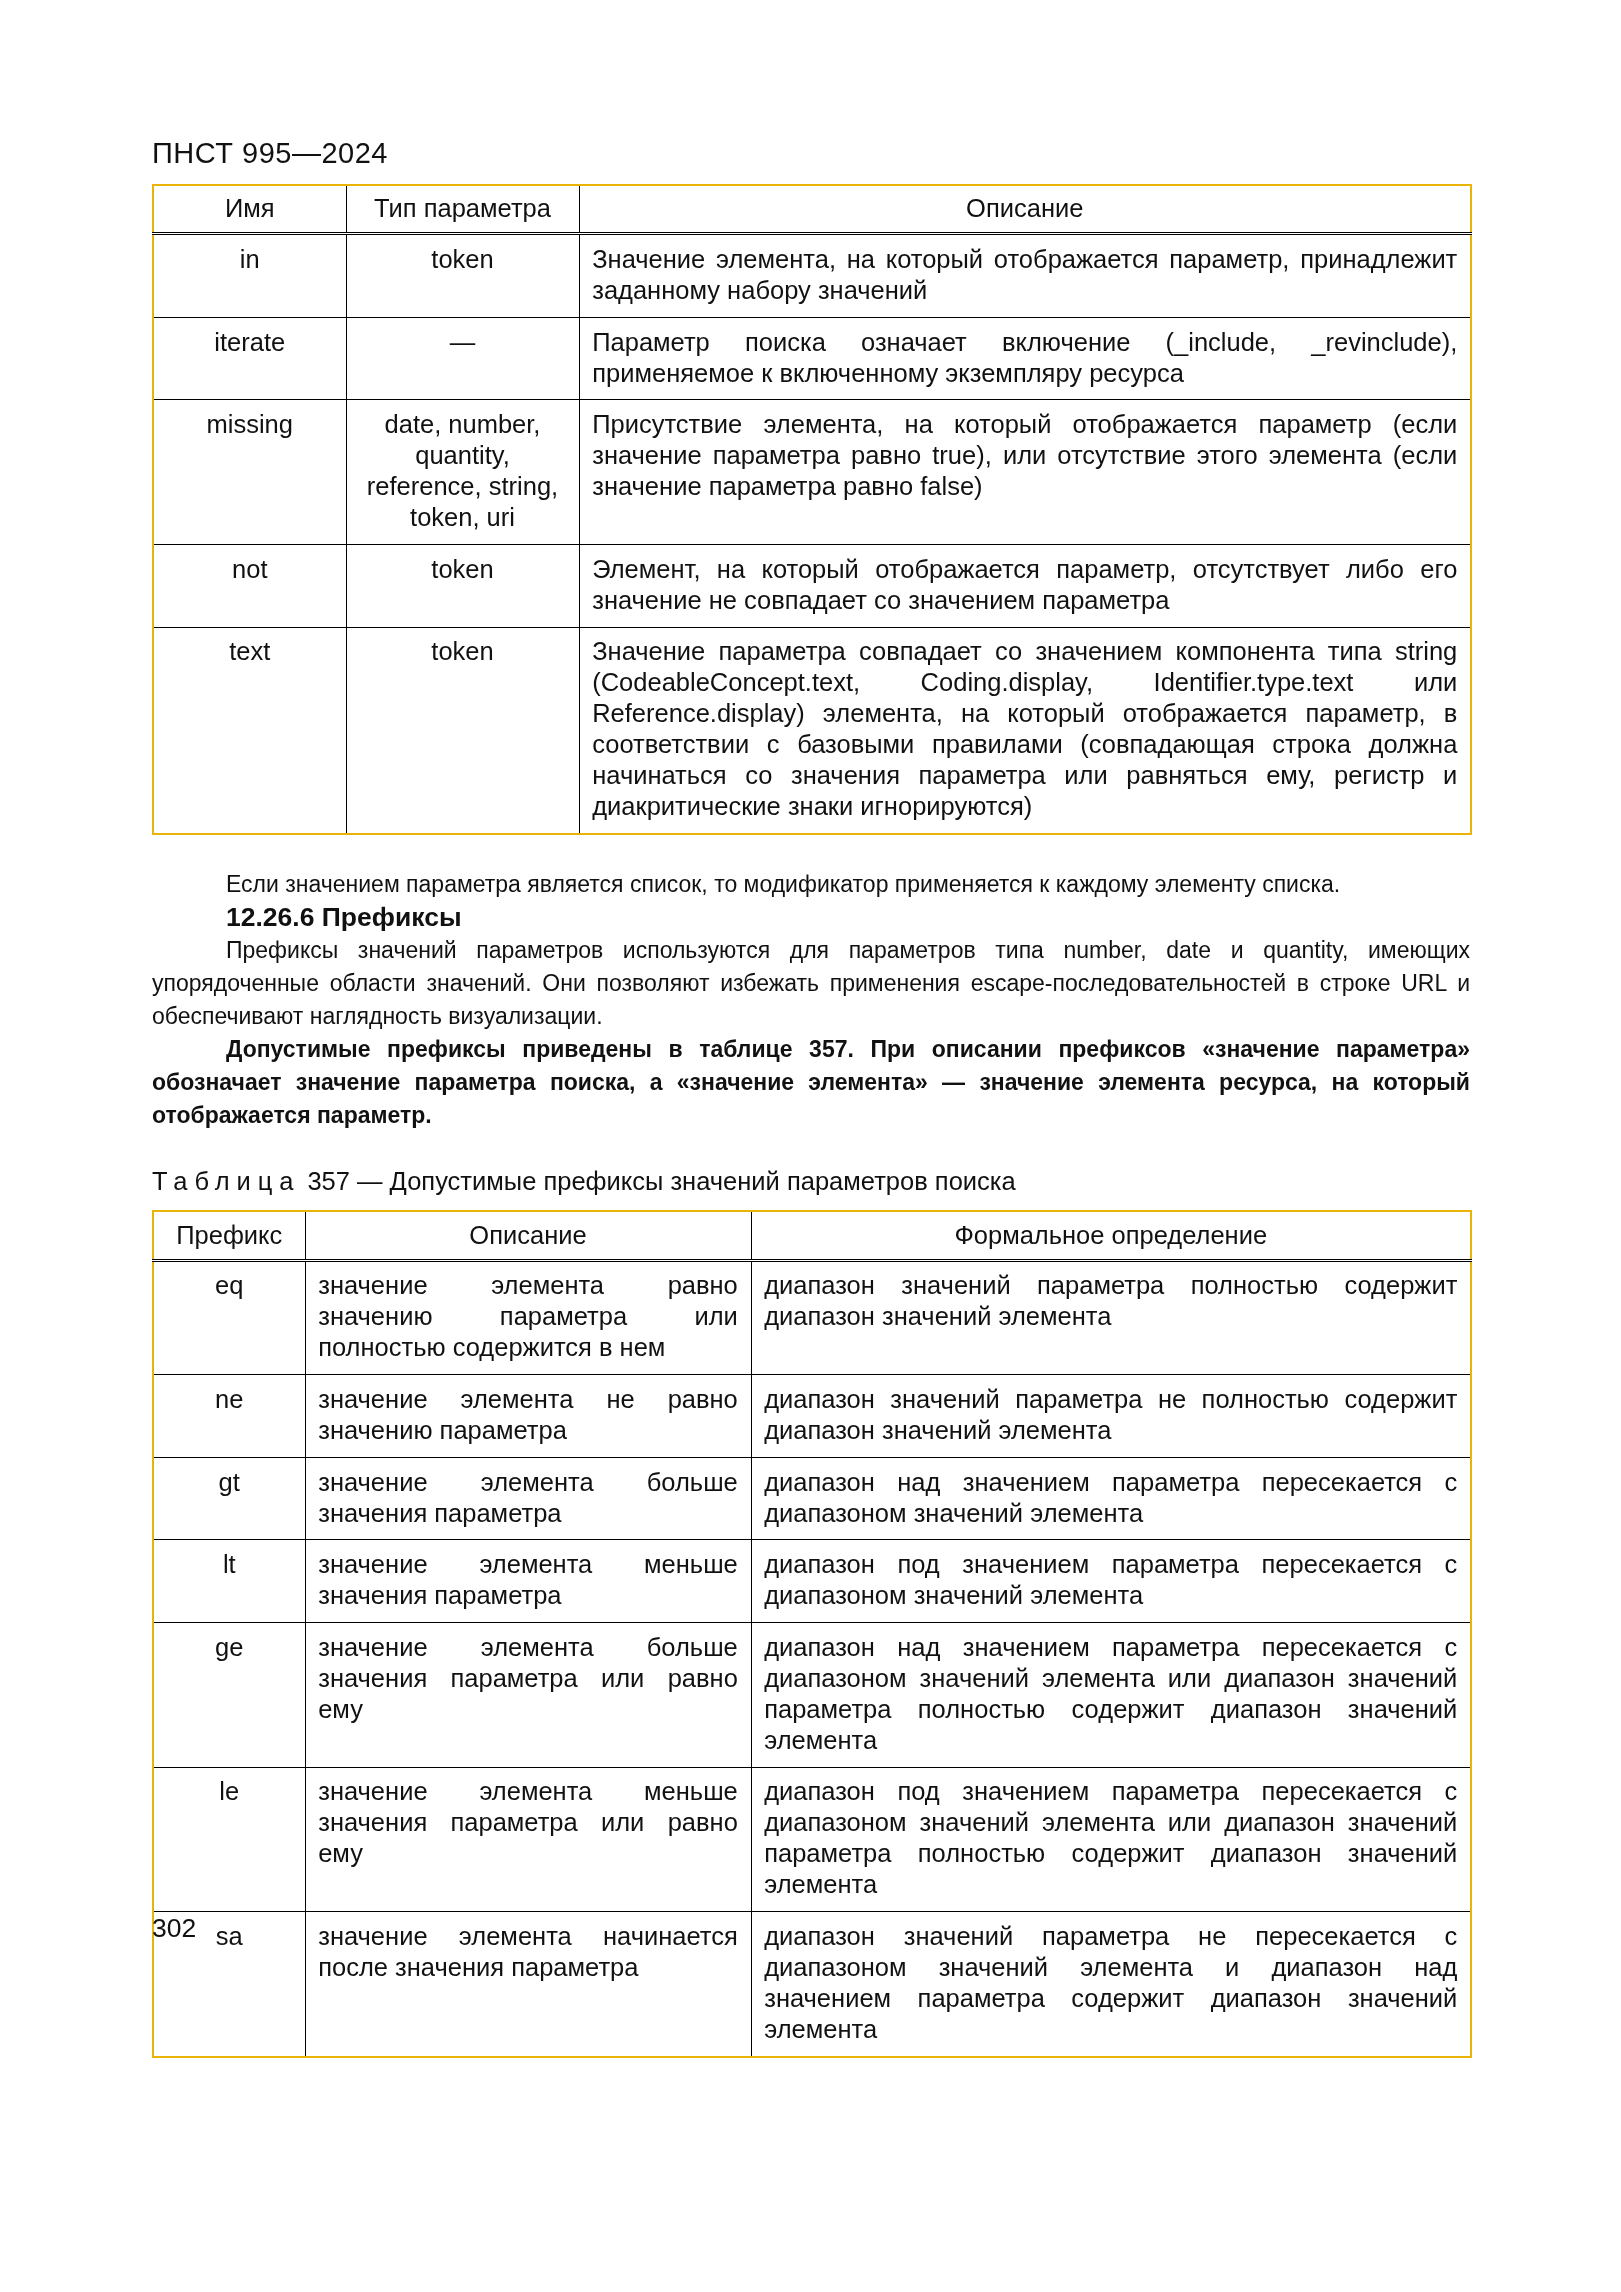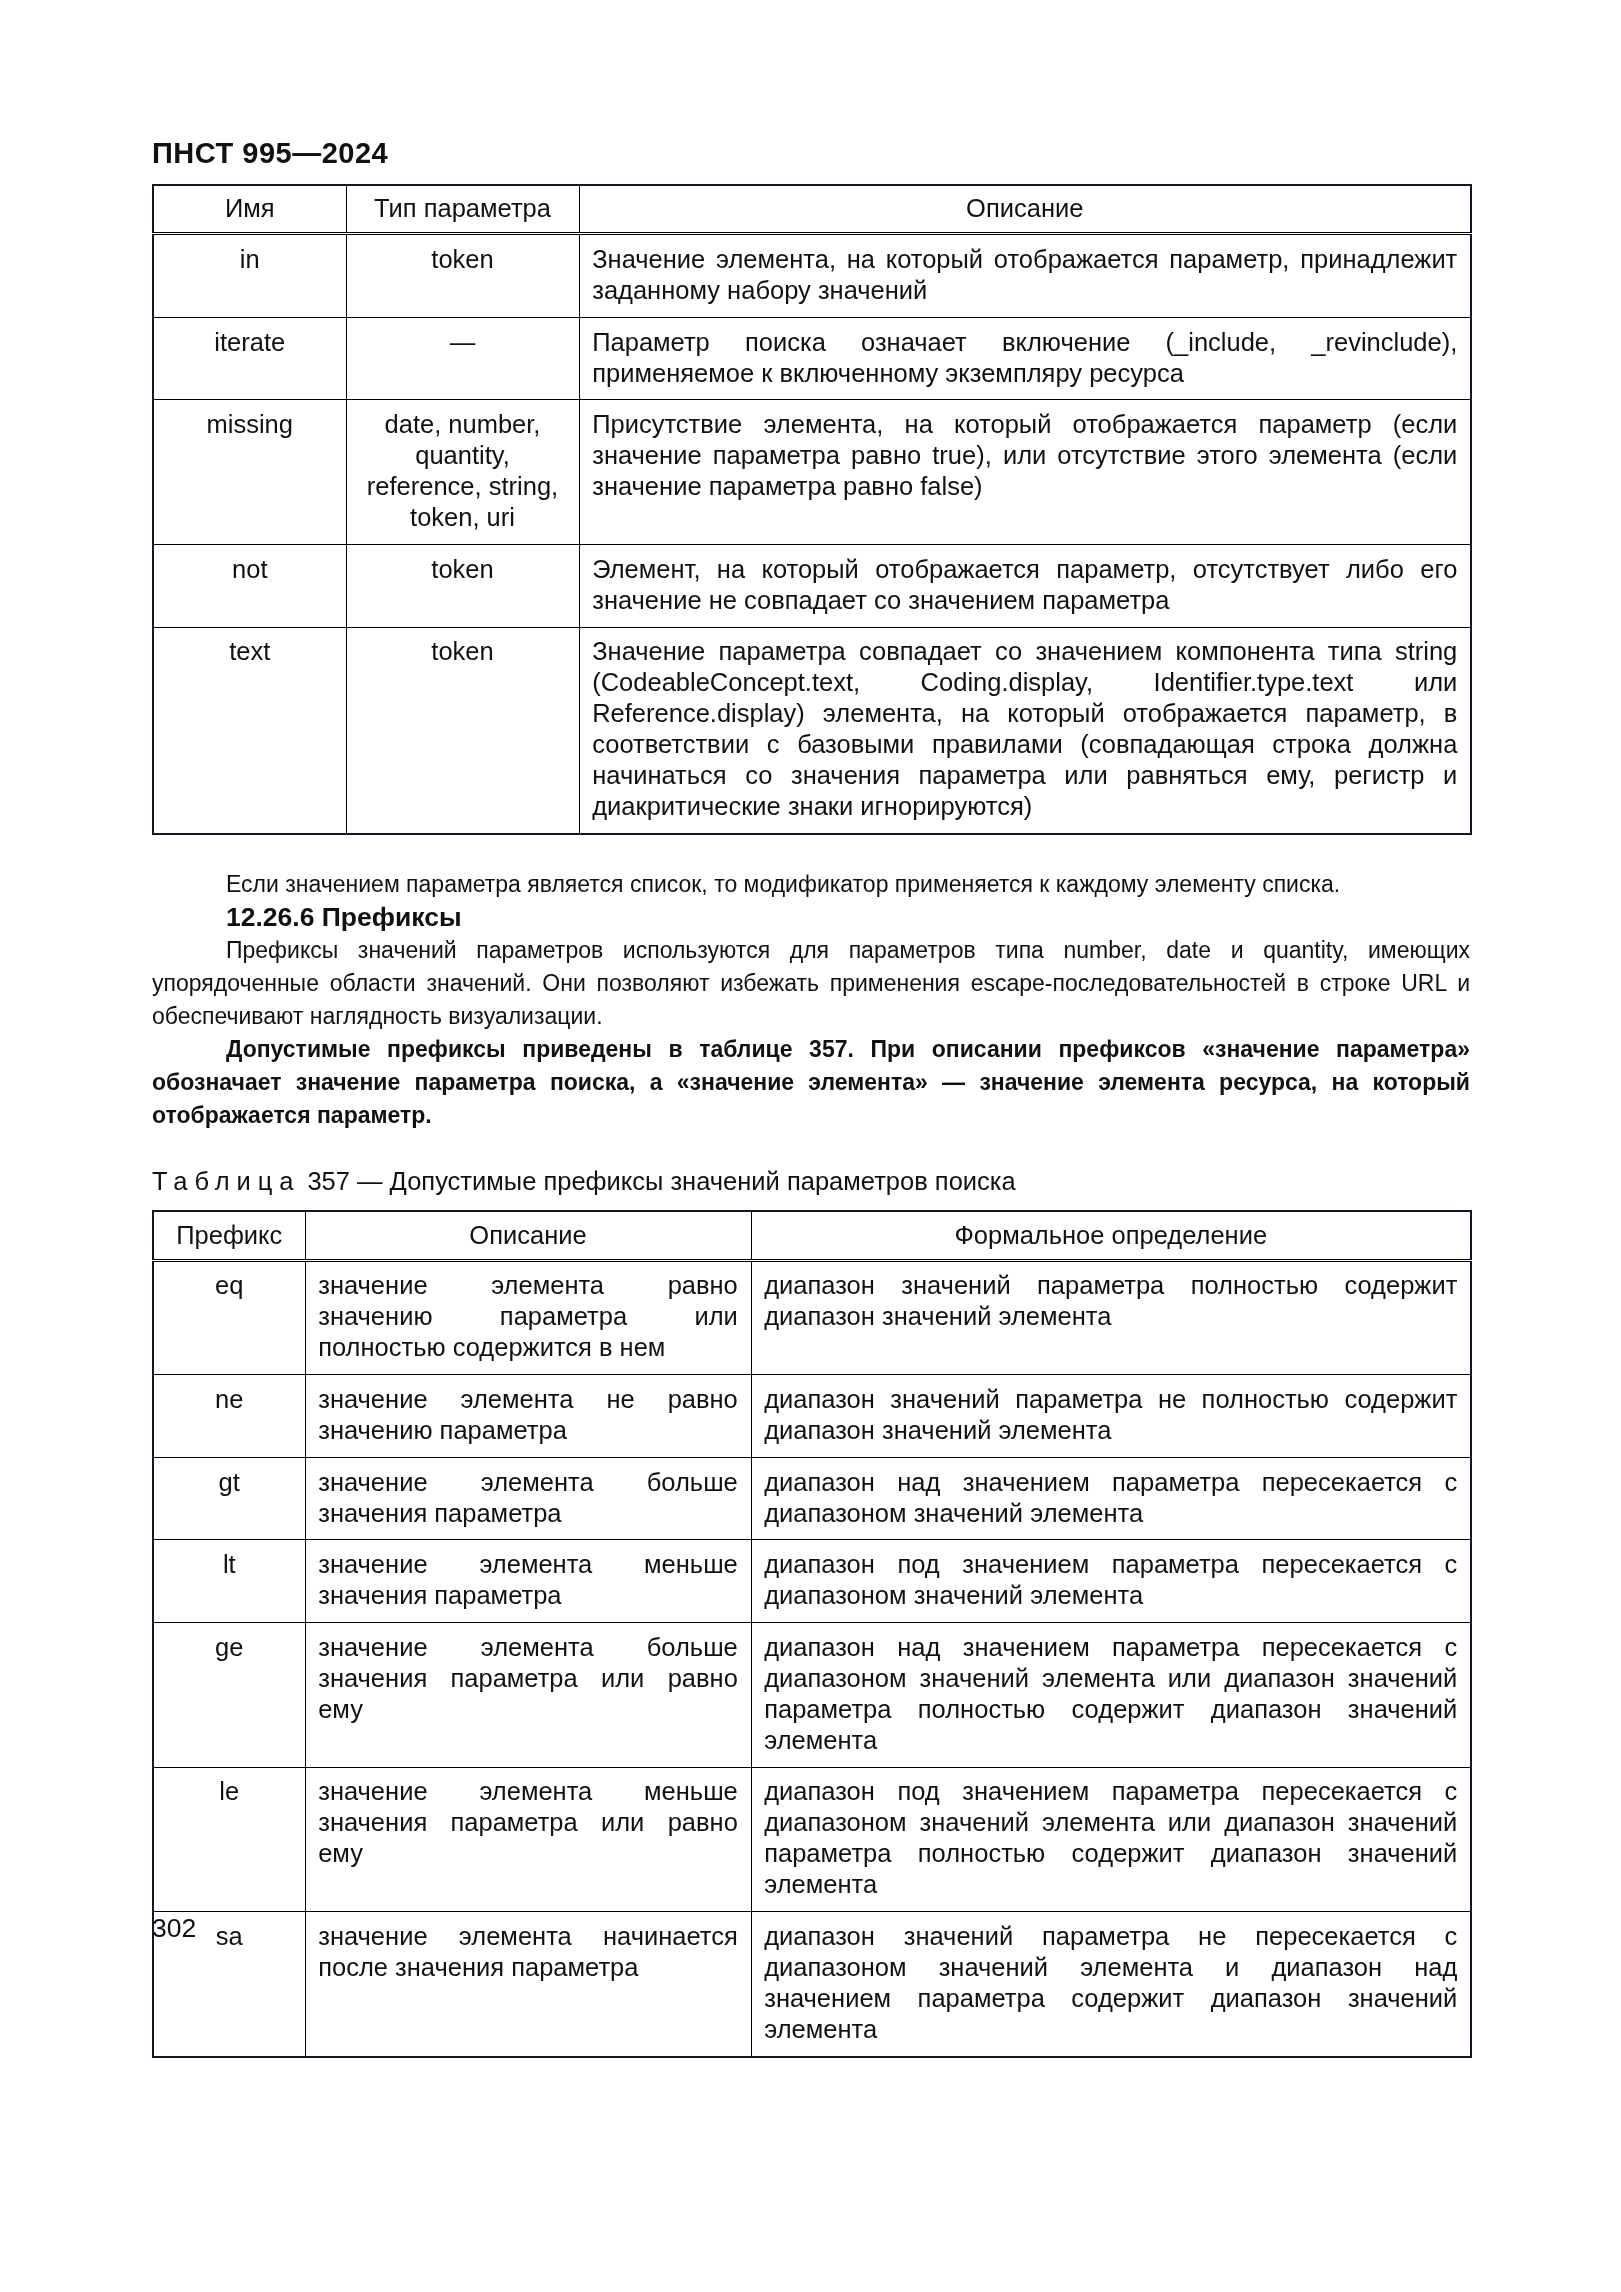--- a/index.html
+++ b/index.html
@@ -14,41 +14,41 @@
     margin: 0 auto;
     background: #ffffff;
     color: #111;
     font-family: "Liberation Sans", sans-serif;
     box-sizing: border-box;
     padding: 137px 151px 0 152px;
     overflow: hidden;
   }
   .running-header {
     font-size: 29px;
-    font-weight: bold;
+    font-weight: normal;
     letter-spacing: 0.5px;
   }
   .table-continuation {
     margin-top: 55px;
     font-size: 25.5px;
     font-style: italic;
   }
   table.doc-table {
     border-collapse: collapse;
     table-layout: fixed;
     width: 1318px;
     margin-top: 13.7px;
     font-size: 25.5px;
     line-height: 31px;
   }
   table.doc-table, table.doc-table th, table.doc-table td {
     border: 1px solid #000;
   }
   table.doc-table {
-    border: 2px solid #0f172a;
+    border: 2px solid #eab308;
   }
   table.doc-table th {
     font-weight: normal;
     text-align: center;
     vertical-align: middle;
     padding: 7.8px 9.8px;
     border-bottom: 3.9px double #000;
     height: 31px;
   }
   table.doc-table td {

